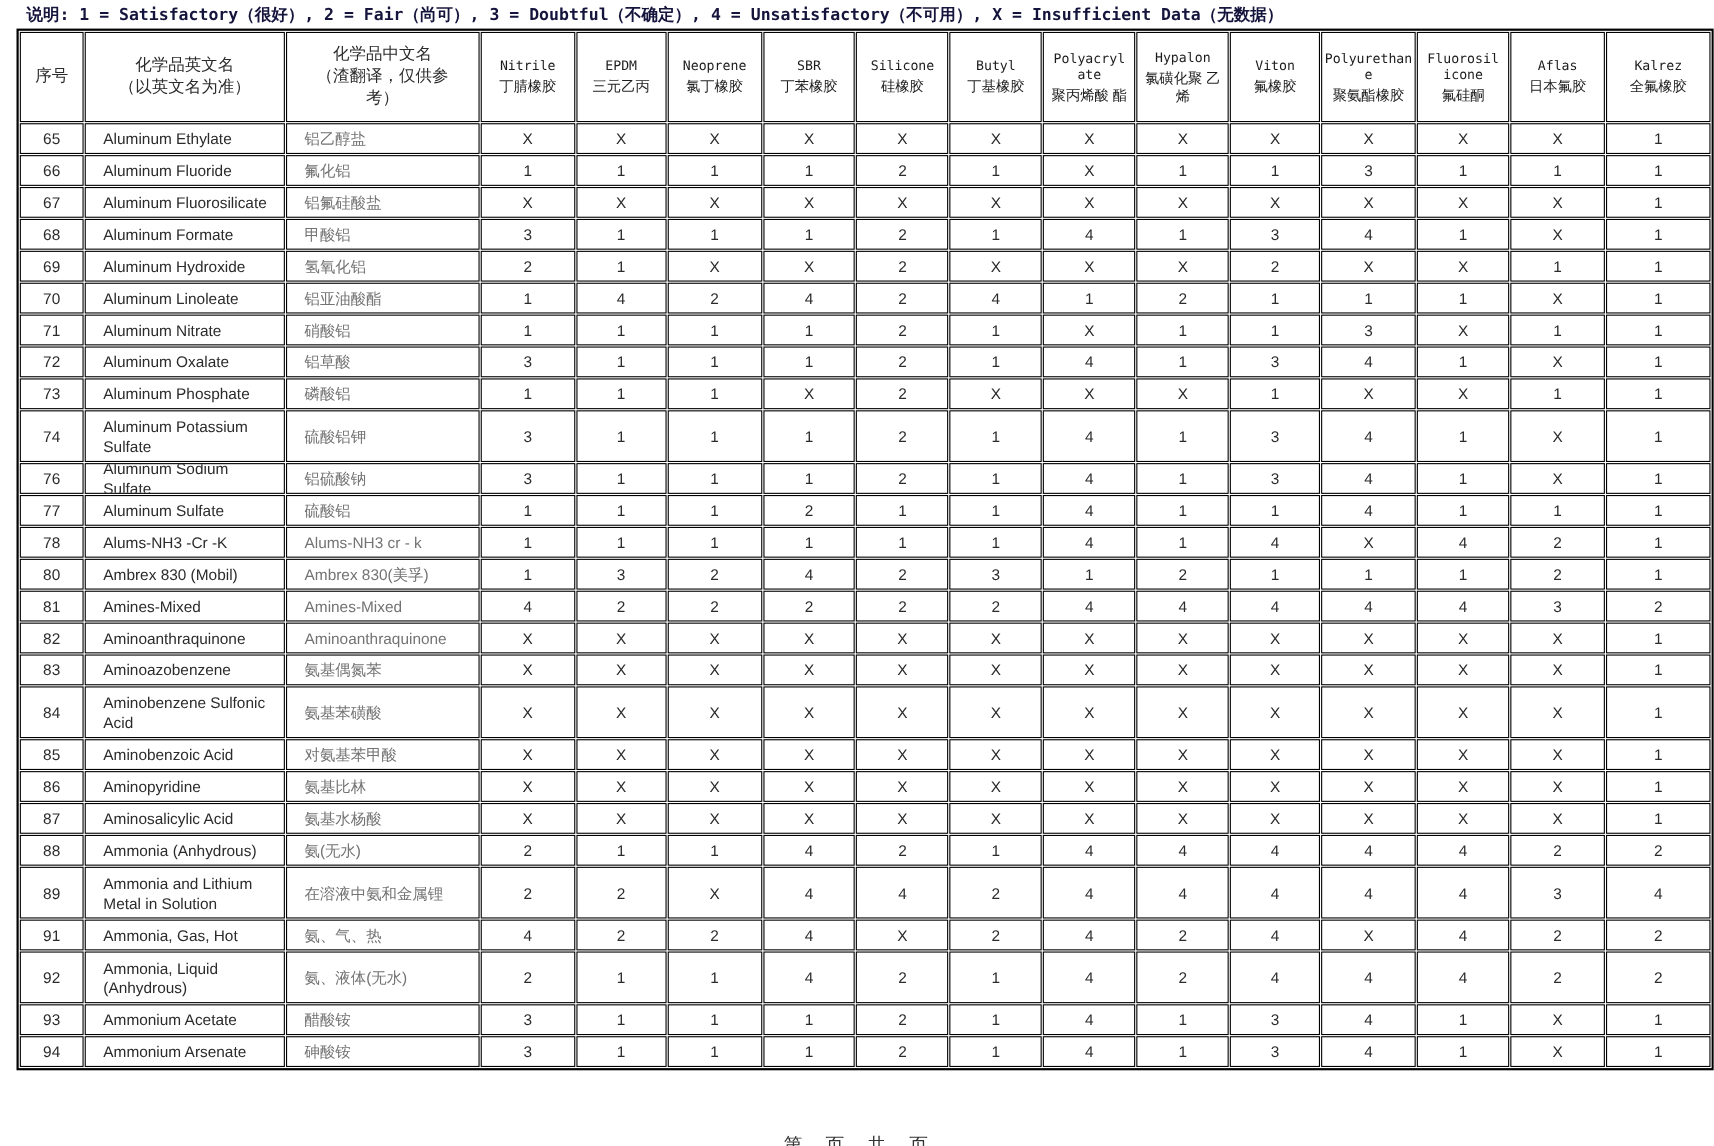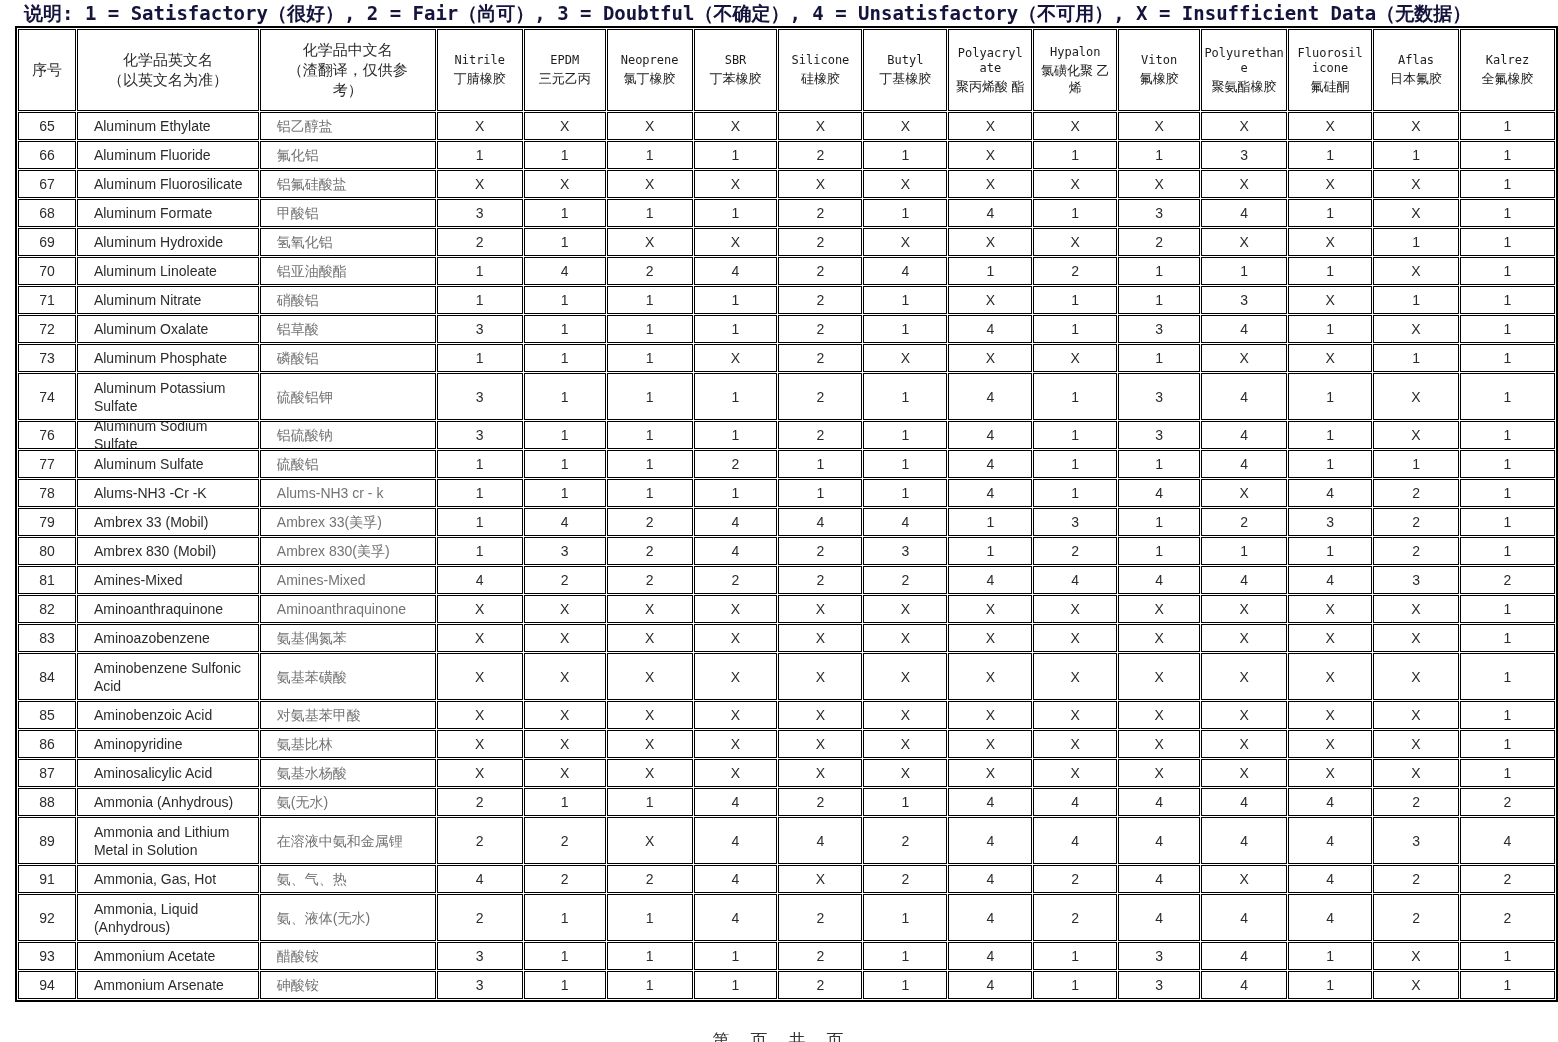--- a/index.html
+++ b/index.html
@@ -3,21 +3,21 @@
 <meta charset="utf-8">
 <style>
   html,body{margin:0;padding:0;}
   body{
     width:1558px;height:1042px;overflow:hidden;background:#fff;position:relative;
     font-family:"Liberation Sans",sans-serif;
   }
   .legend{
     position:absolute;top:2px;left:24px;width:1520px;
     font-family:"DejaVu Sans Mono",monospace;
-    font-weight:bold;font-size:19px;line-height:22px;color:#14143c;
+    font-weight:bold;font-size:15px;line-height:22px;color:#14143c;
     white-space:nowrap;
   }
   table.compat{
     position:absolute;top:26px;left:15px;
     border-collapse:separate;border-spacing:1px;
     table-layout:fixed;background:#fff;
     border:2px solid #000;
   }
   table.compat th, table.compat td{
     border:1px solid #000;background:#fff;overflow:hidden;
@@ -424,42 +424,20 @@
         <td class="c-val">1</td>
         <td class="c-val">4</td>
         <td class="c-val">1</td>
         <td class="c-val">4</td>
         <td class="c-val">X</td>
         <td class="c-val">4</td>
         <td class="c-val">2</td>
         <td class="c-val">1</td>
       </tr>
       <tr>
-        <td class="c-no">79</td>
-        <td class="c-en">
-          <div class="name-box">Ambrex 33 (Mobil)</div>
-        </td>
-        <td class="c-zh">
-          <div class="name-box">Ambrex 33(美孚)</div>
-        </td>
-        <td class="c-val">1</td>
-        <td class="c-val">4</td>
-        <td class="c-val">2</td>
-        <td class="c-val">4</td>
-        <td class="c-val">4</td>
-        <td class="c-val">4</td>
-        <td class="c-val">1</td>
-        <td class="c-val">3</td>
-        <td class="c-val">1</td>
-        <td class="c-val">2</td>
-        <td class="c-val">3</td>
-        <td class="c-val">2</td>
-        <td class="c-val">1</td>
-      </tr>
-      <tr>
         <td class="c-no">80</td>
         <td class="c-en">
           <div class="name-box">Ambrex 830 (Mobil)</div>
         </td>
         <td class="c-zh">
           <div class="name-box">Ambrex 830(美孚)</div>
         </td>
         <td class="c-val">1</td>
         <td class="c-val">3</td>
         <td class="c-val">2</td>

